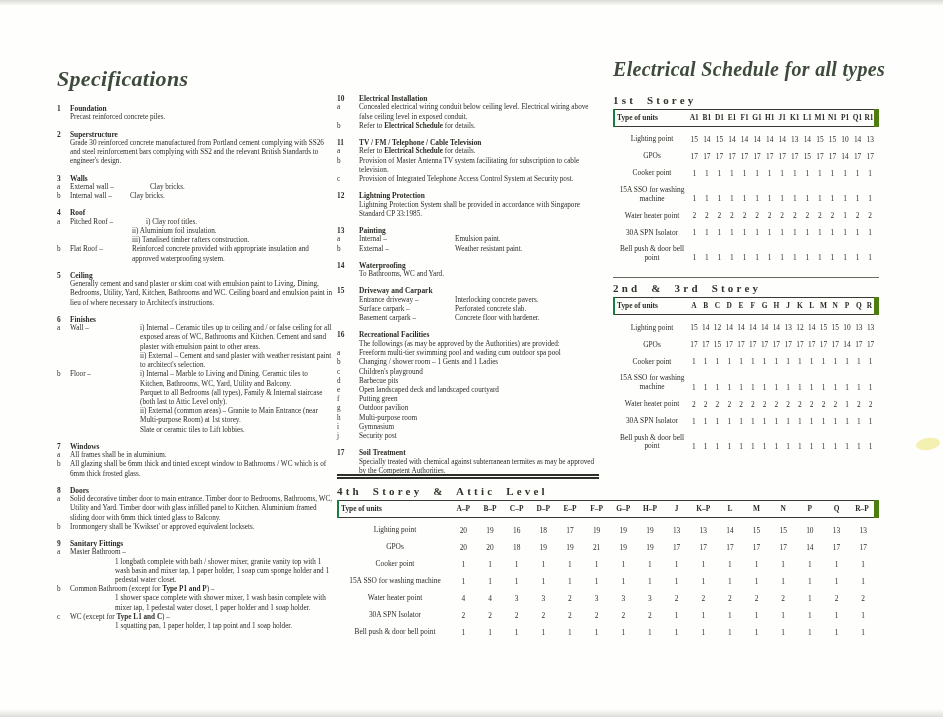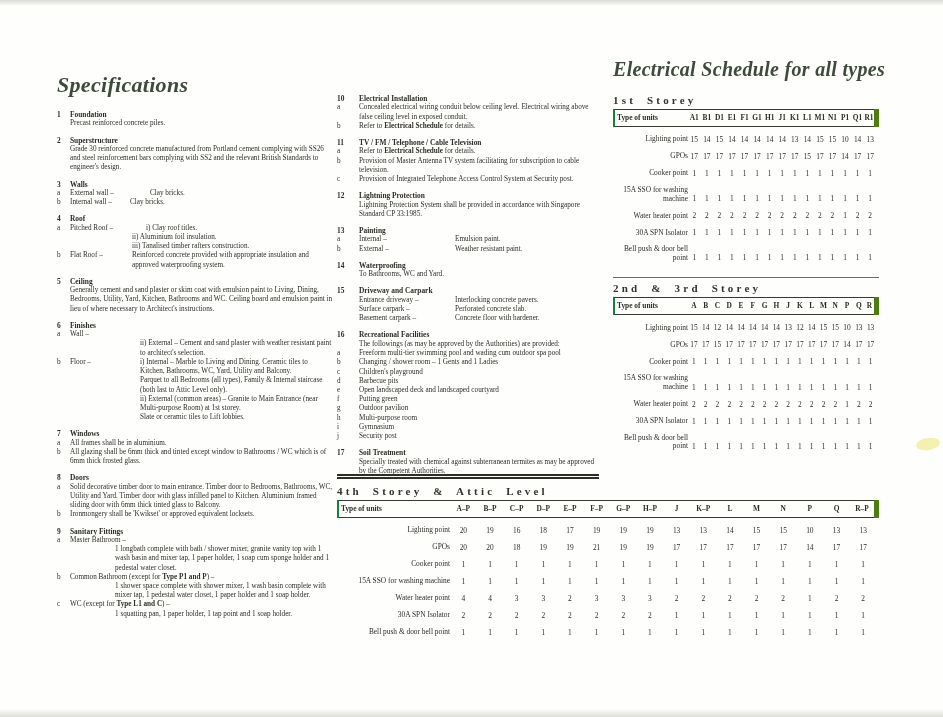--- a/index.html
+++ b/index.html
@@ -8,39 +8,39 @@
   .page{position:relative;width:943px;height:717px;background:#fefefc;overflow:hidden;
         font-family:"Liberation Serif",serif;color:var(--ink,#2e2c27)}
   .edge-top{position:absolute;left:0;top:0;width:100%;height:6px;background:linear-gradient(#dadad6,#fefefc)}
   .edge-bottom{position:absolute;left:0;bottom:0;width:100%;height:8px;background:linear-gradient(#fefefc,#dedeD9)}
   .col{position:absolute}
   #col-left{left:57px;top:60px;width:276px}
   #col-mid{left:337px;top:94px;width:266px}
   #col-right{left:613px;top:58px;width:266px}
   #bottom{left:337px;top:474px;width:542px}
   .doc-title{font-style:italic;font-weight:bold;font-size:22px;letter-spacing:.3px;
-             color:var(--accent,#3e4a3b);margin:12px 0 12px;white-space:nowrap}
+             color:var(--accent,#3e4a3b);margin:6px 0 12px;white-space:nowrap}
   #col-right .doc-title{font-size:20px;margin:0 0 13px}
   .item{margin-bottom:7px}
   .ih{display:flex;font-weight:bold;font-size:7.4px;line-height:9.4px}
   .row{display:flex;font-size:7.2px;line-height:9.2px}
   .num,.lbl,.key{flex:none}
   .txt{flex:1}
   .storey{font-weight:bold;font-size:11px;letter-spacing:3.2px;word-spacing:5px;
           color:#34342d;margin:0 0 3px;white-space:nowrap}
   .rule-thin{border-top:1px solid #6a6a60;margin:15px 0 4px}
   .rule-double{height:5px;border-top:2px solid #2e2e28;border-bottom:2.5px solid #2e2e28;width:262px;margin:0 0 6px}
   table.sched{width:100%;border-collapse:collapse;table-layout:fixed}
   .sched th{font-weight:bold;font-size:7.4px;padding:3px 0 4px;text-align:center;vertical-align:middle;
             border-top:1px solid #3a3a33;border-bottom:1.8px solid #3a3a33}
   .sched th.lab{text-align:left;padding-left:2px}
   .sched th:first-child{border-left:2px solid #15803d}
   .sched th:last-child{border-right:5px solid #4d7c0f}
   .sched td{font-size:7.4px;padding:8px 0 0;text-align:center;vertical-align:bottom}
-  .sched td.lab{text-align:right;line-height:8.6px;padding-left:2px}
+  .sched td.lab{text-align:center;line-height:8.6px;padding-left:2px}
   .smudge{position:absolute;left:916px;top:438px;width:24px;height:12px;background:#efe98f;
           border-radius:50%;opacity:.7;transform:rotate(-8deg)}
 </style>
 </head>
 <body>
 
 <div class="page">
   <div class="edge-top"></div>
 
   <div class="col" id="col-left">
@@ -119,20 +119,21 @@
           </div>
         </div>
         <div class="item">
           <div class="ih">
             <span class="num" style="width:13px">6</span>
             <span class="ttl">Finishes</span>
           </div>
           <div class="row">
             <span class="lbl" style="width:13px">a</span>
             <span class="key" style="width:70px">Wall –</span>
+            <span class="txt">i) Internal – Ceramic tiles up to ceiling and / or false ceiling for all exposed areas of WC, Bathrooms and Kitchen.  Cement and sand plaster with emulsion paint to other areas.</span>
           </div>
           <div class="row">
             <span class="lbl" style="width:13px"></span>
             <span class="key" style="width:70px"></span>
             <span class="txt">ii) External – Cement and sand plaster with weather resistant paint to architect's selection.</span>
           </div>
           <div class="row">
             <span class="lbl" style="width:13px">b</span>
             <span class="key" style="width:70px">Floor –</span>
             <span class="txt">i) Internal – Marble to Living and Dining.  Ceramic tiles to Kitchen, Bathrooms, WC, Yard, Utility and Balcony.</span>

